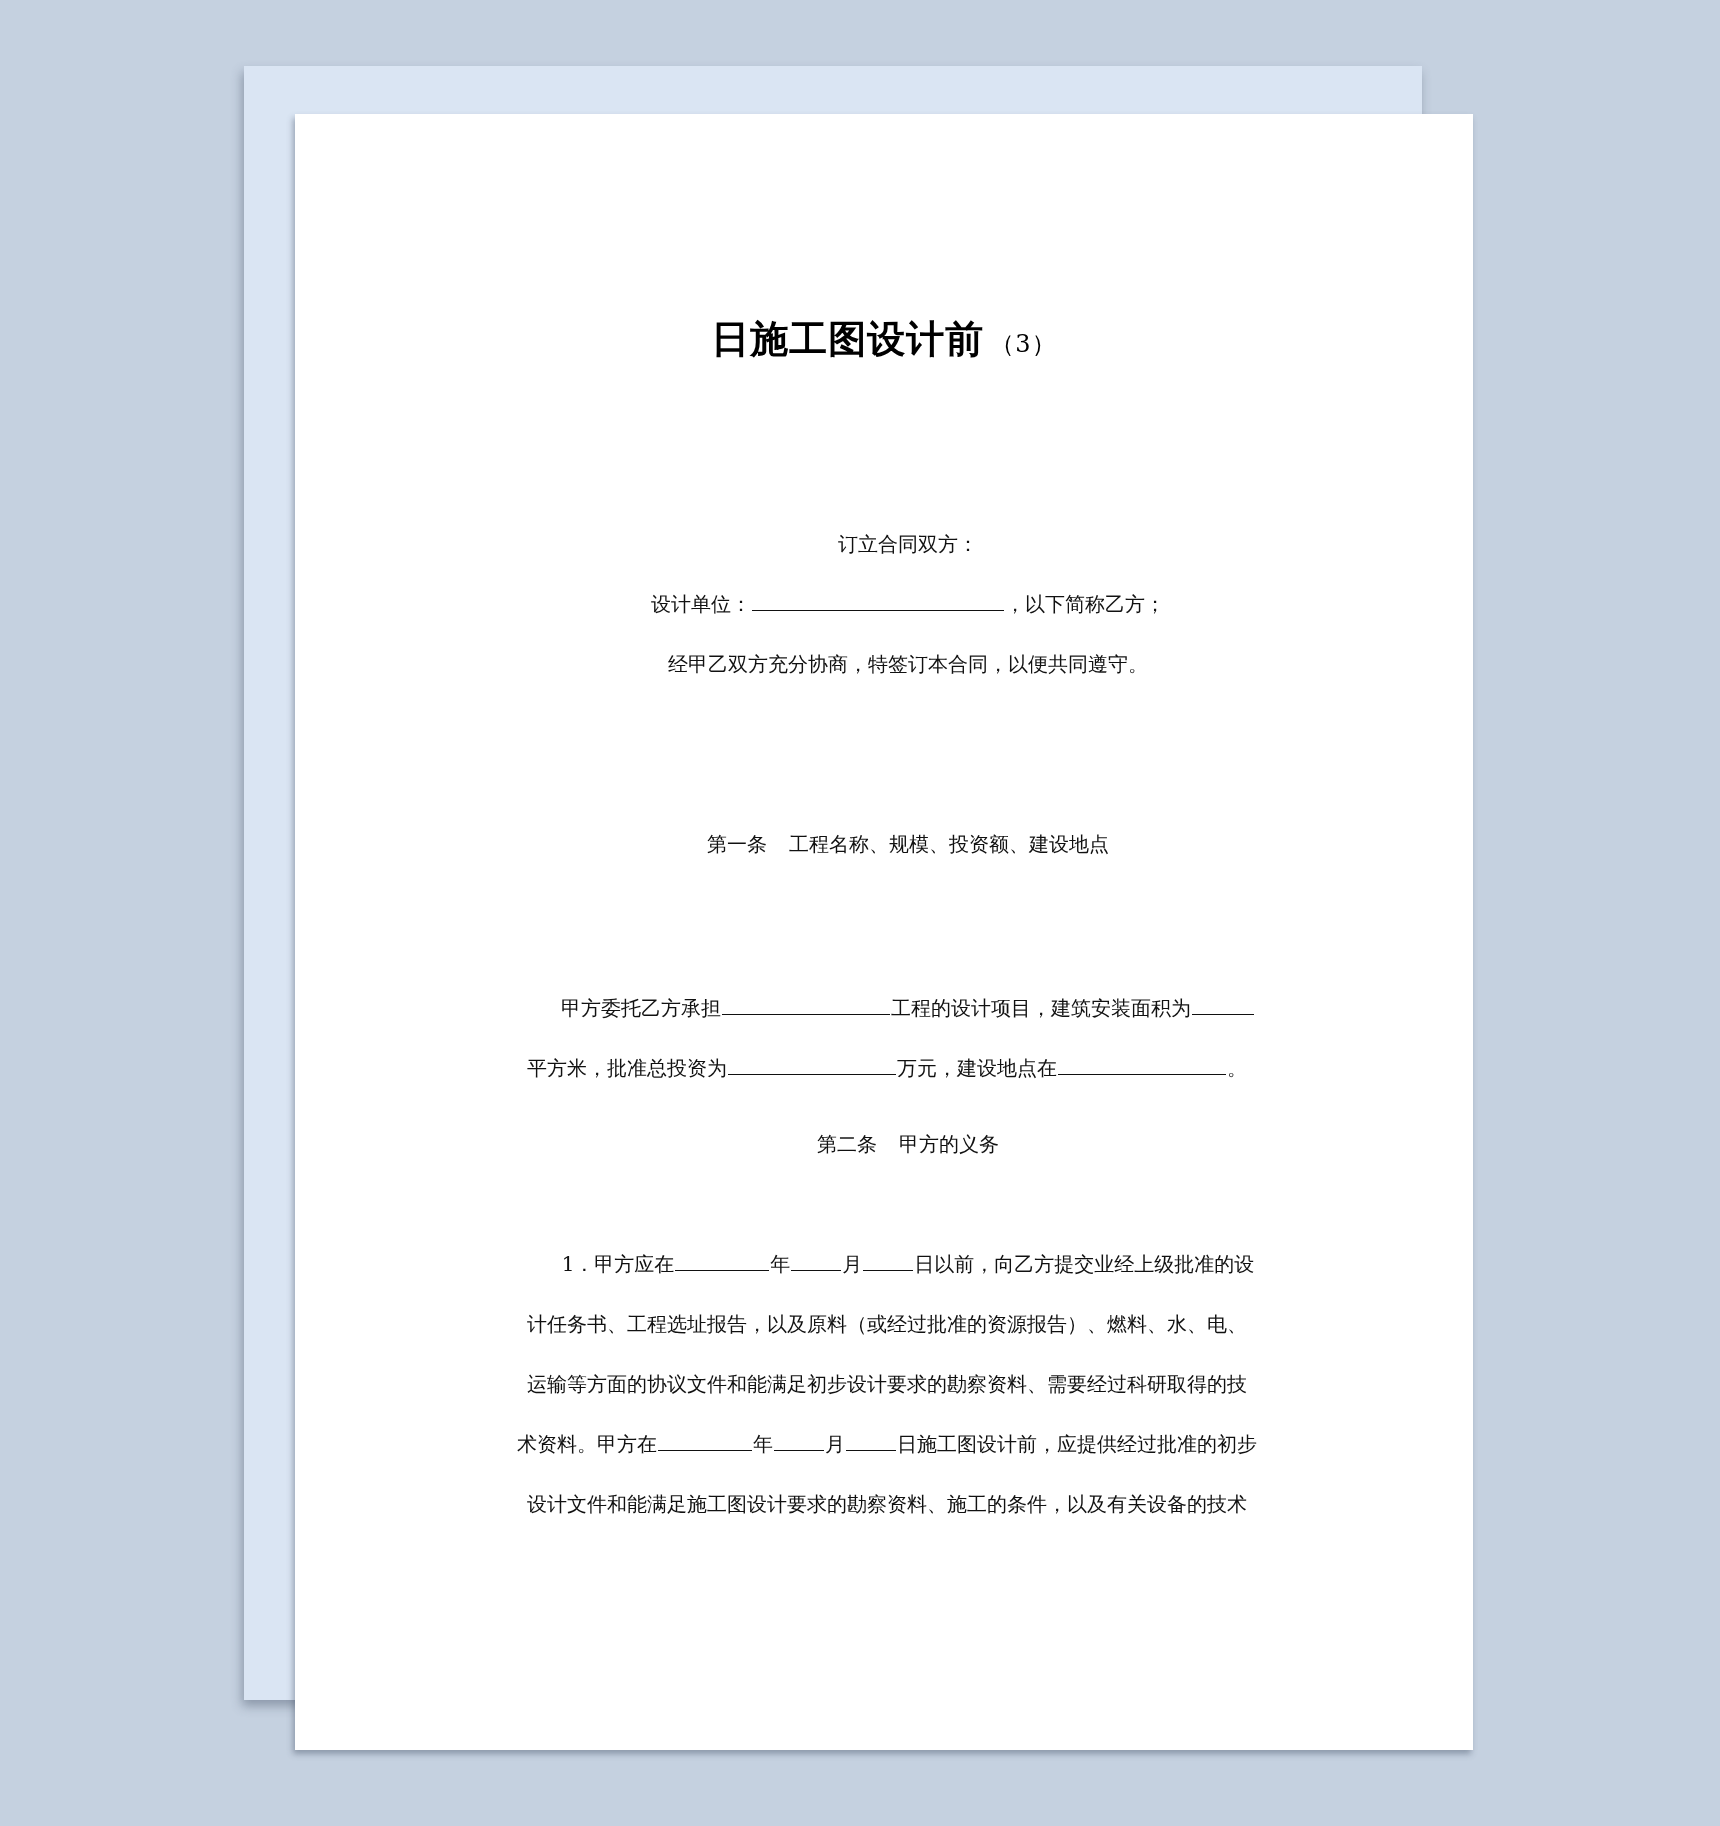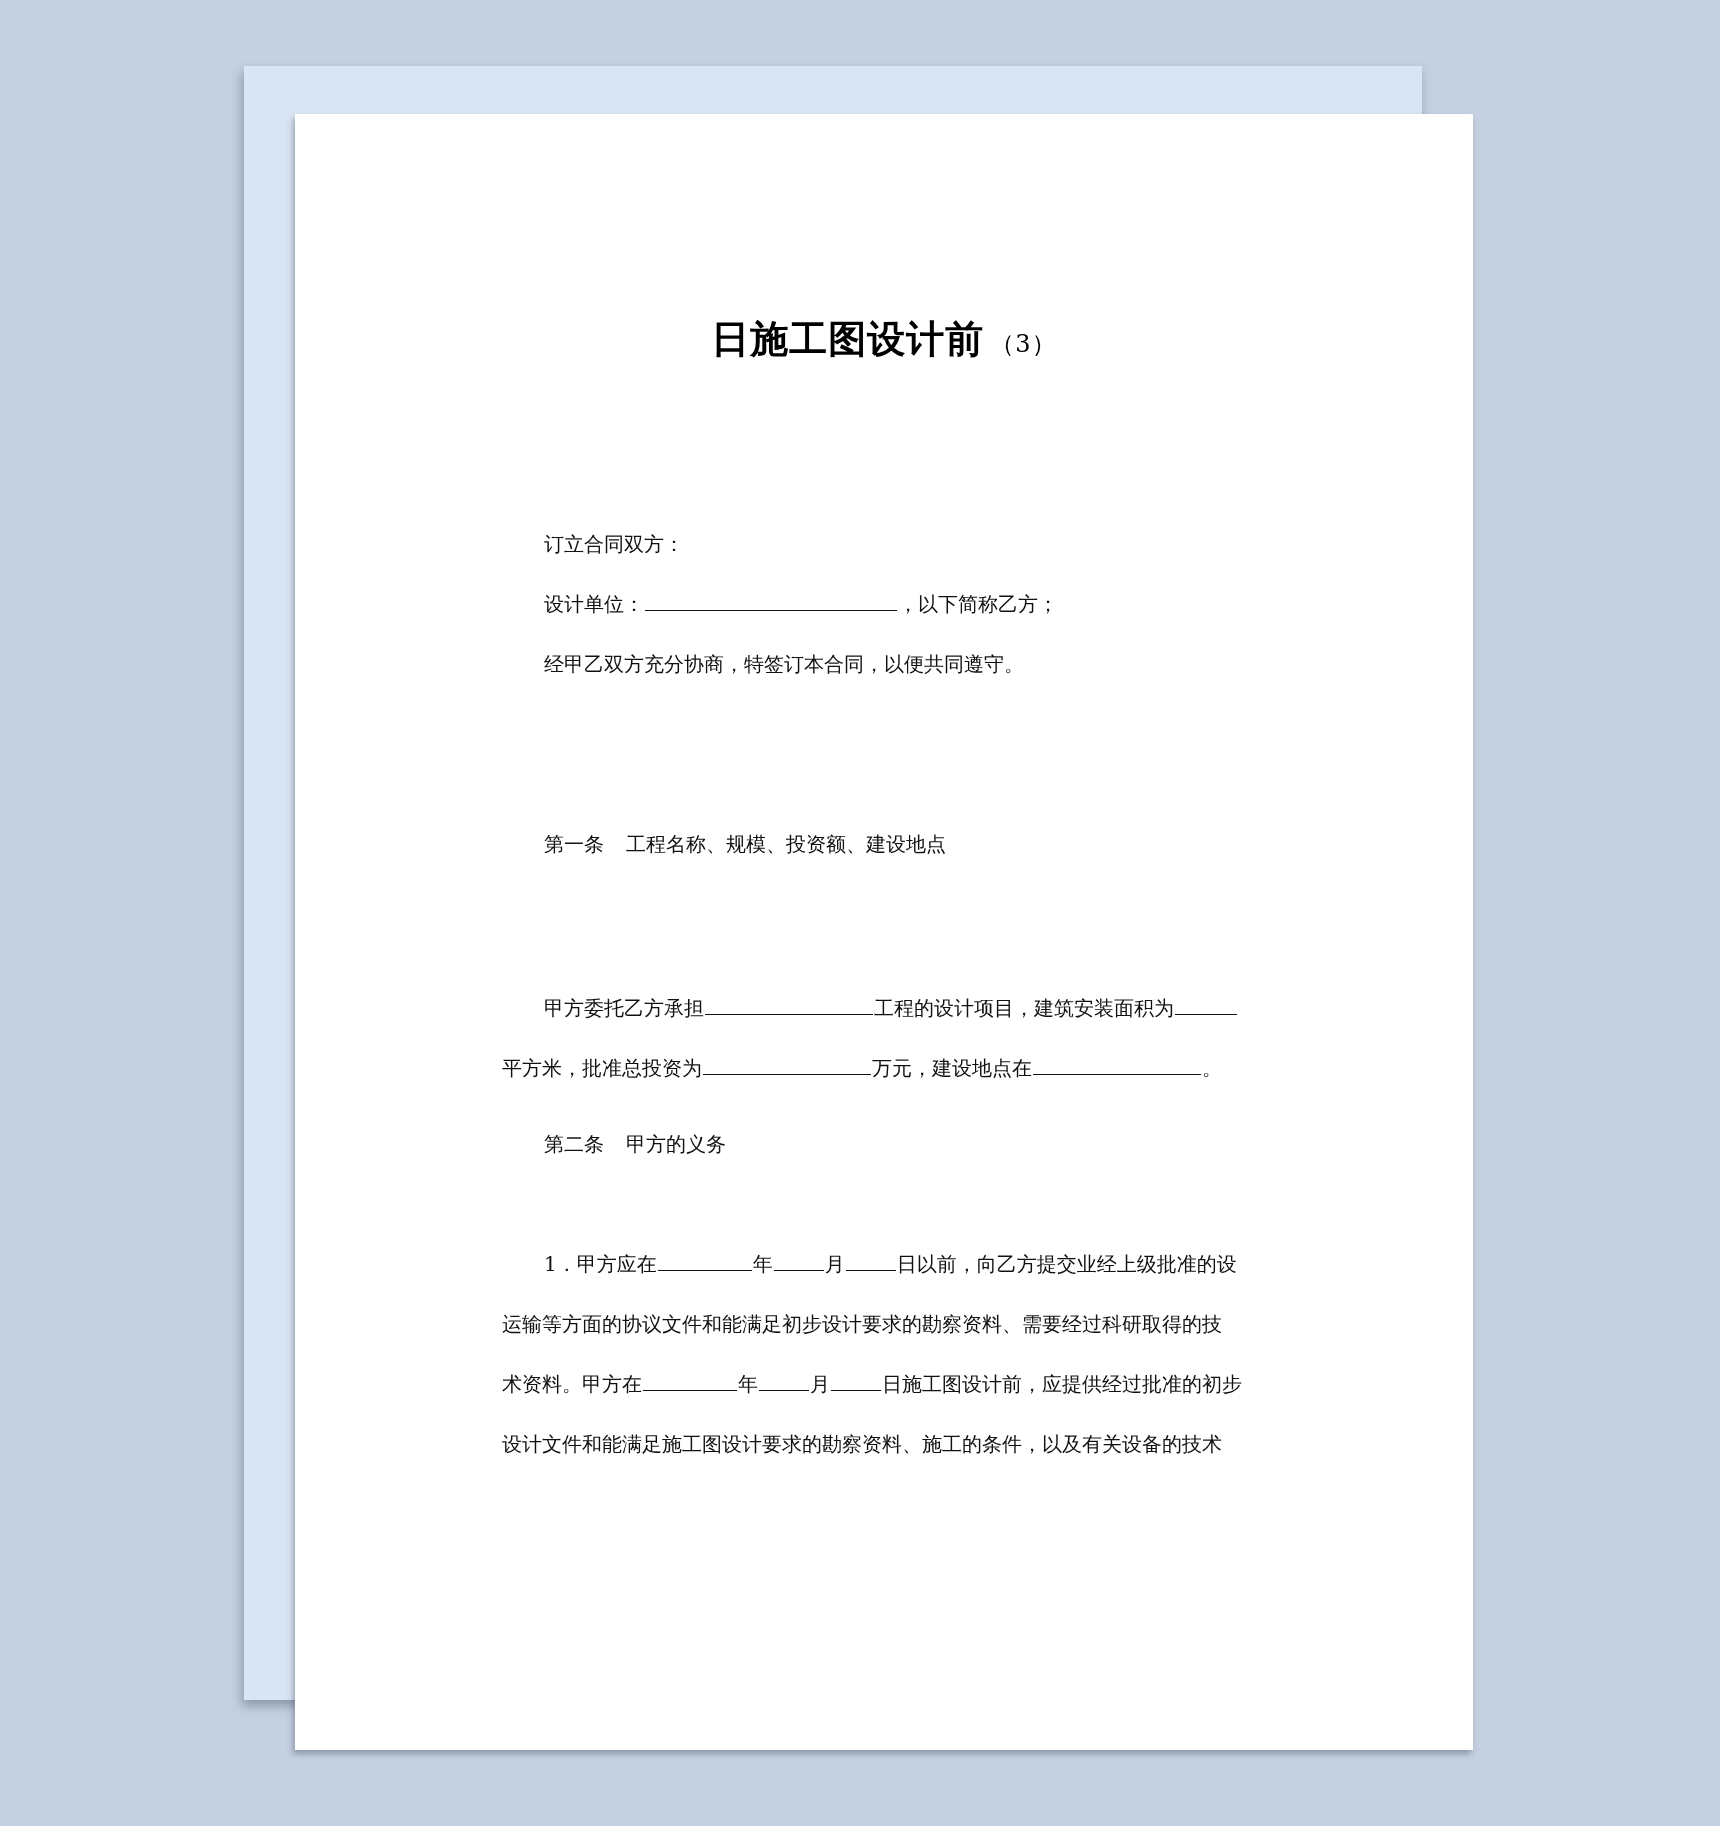--- a/index.html
+++ b/index.html
@@ -55,20 +55,21 @@
     position: absolute;
     left: 207px;
     width: 770px;
     font-size: 20px;
     line-height: 60px;
     white-space: nowrap;
   }
   .line {
     height: 60px;
     display: block;
+    text-align: center;
   }
   .indent {
     padding-left: 42px;
   }
   .blank {
     display: inline-block;
     border-bottom: 1.5px solid #111;
     height: 22px;
     vertical-align: baseline;
     margin: 0 1px;
@@ -115,20 +116,21 @@
   <div class="body-text" style="top:1000px;">
     <span class="line indent">
       <span>第二条</span><span class="gap"></span><span>甲方的义务</span>
     </span>
   </div>
 
   <div class="body-text" style="top:1120px;">
     <span class="line indent">
       <span>1．甲方应在</span><span class="blank" style="width:94px;"></span><span>年</span><span class="blank" style="width:50px;"></span><span>月</span><span class="blank" style="width:50px;"></span><span>日以前，向乙方提交业经上级批准的设</span>
     </span>
+    <span class="line">计任务书、工程选址报告，以及原料（或经过批准的资源报告）、燃料、水、电、</span>
     <span class="line">运输等方面的协议文件和能满足初步设计要求的勘察资料、需要经过科研取得的技</span>
     <span class="line">
       <span>术资料。甲方在</span><span class="blank" style="width:94px;"></span><span>年</span><span class="blank" style="width:50px;"></span><span>月</span><span class="blank" style="width:50px;"></span><span>日施工图设计前，应提供经过批准的初步</span>
     </span>
     <span class="line">设计文件和能满足施工图设计要求的勘察资料、施工的条件，以及有关设备的技术</span>
   </div>
 
 </div>
 
 </body></html>

